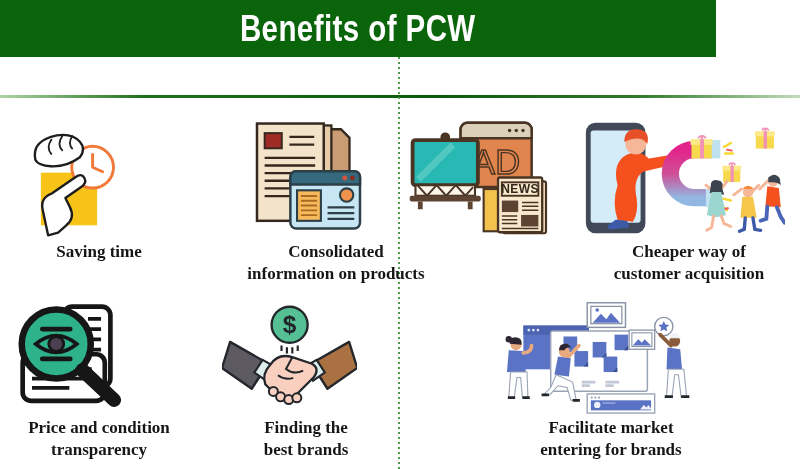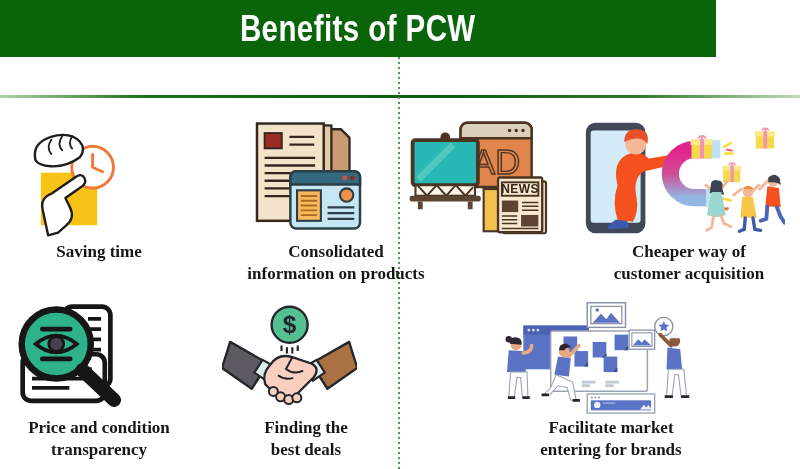--- a/index.html
+++ b/index.html
@@ -207,21 +207,21 @@
         <path d="M105,62 L91,70 L101,85 L114,76 Z" fill="#dcefec" stroke="#23262b" stroke-width="2.4"></path>
         <path d="M53,68 Q62,54 78,59 L99,66 Q109,71 102,81 L84,99 Q72,110 60,101 L48,89 Q44,78 53,68 Z" fill="#f9cfc0" stroke="#23262b" stroke-width="2.6" stroke-linejoin="round"></path>
         <path d="M78,59 L71,72 Q80,79 90,74 M62,79 Q70,85 79,82" fill="none" stroke="#23262b" stroke-width="2.2"></path>
         <circle cx="57" cy="97" r="5" fill="#f9cfc0" stroke="#23262b" stroke-width="2.2"></circle>
         <circle cx="65" cy="103" r="5" fill="#f9cfc0" stroke="#23262b" stroke-width="2.2"></circle>
         <circle cx="74" cy="106" r="5" fill="#f9cfc0" stroke="#23262b" stroke-width="2.2"></circle>
         <circle cx="83" cy="104" r="5" fill="#f9cfc0" stroke="#23262b" stroke-width="2.2"></circle>
       </svg>
     </div>
     <div class="label">Finding the
-best deals</div>
+best brands</div>
   </div>
 
   <div class="benefit row2" style="left:496px;top:298px;width:230px;">
     <div class="icon-box">
       <svg viewBox="0 0 225 125" height="114">
         <rect x="30" y="28" width="72" height="48" fill="#5b73c4"></rect>
         <rect x="30" y="28" width="72" height="10" fill="#4c63b2"></rect>
         <circle cx="36" cy="33" r="1.5" fill="#dfe5f5"></circle>
           <circle cx="41" cy="33" r="1.5" fill="#dfe5f5"></circle>
           <circle cx="46" cy="33" r="1.5" fill="#dfe5f5"></circle>

